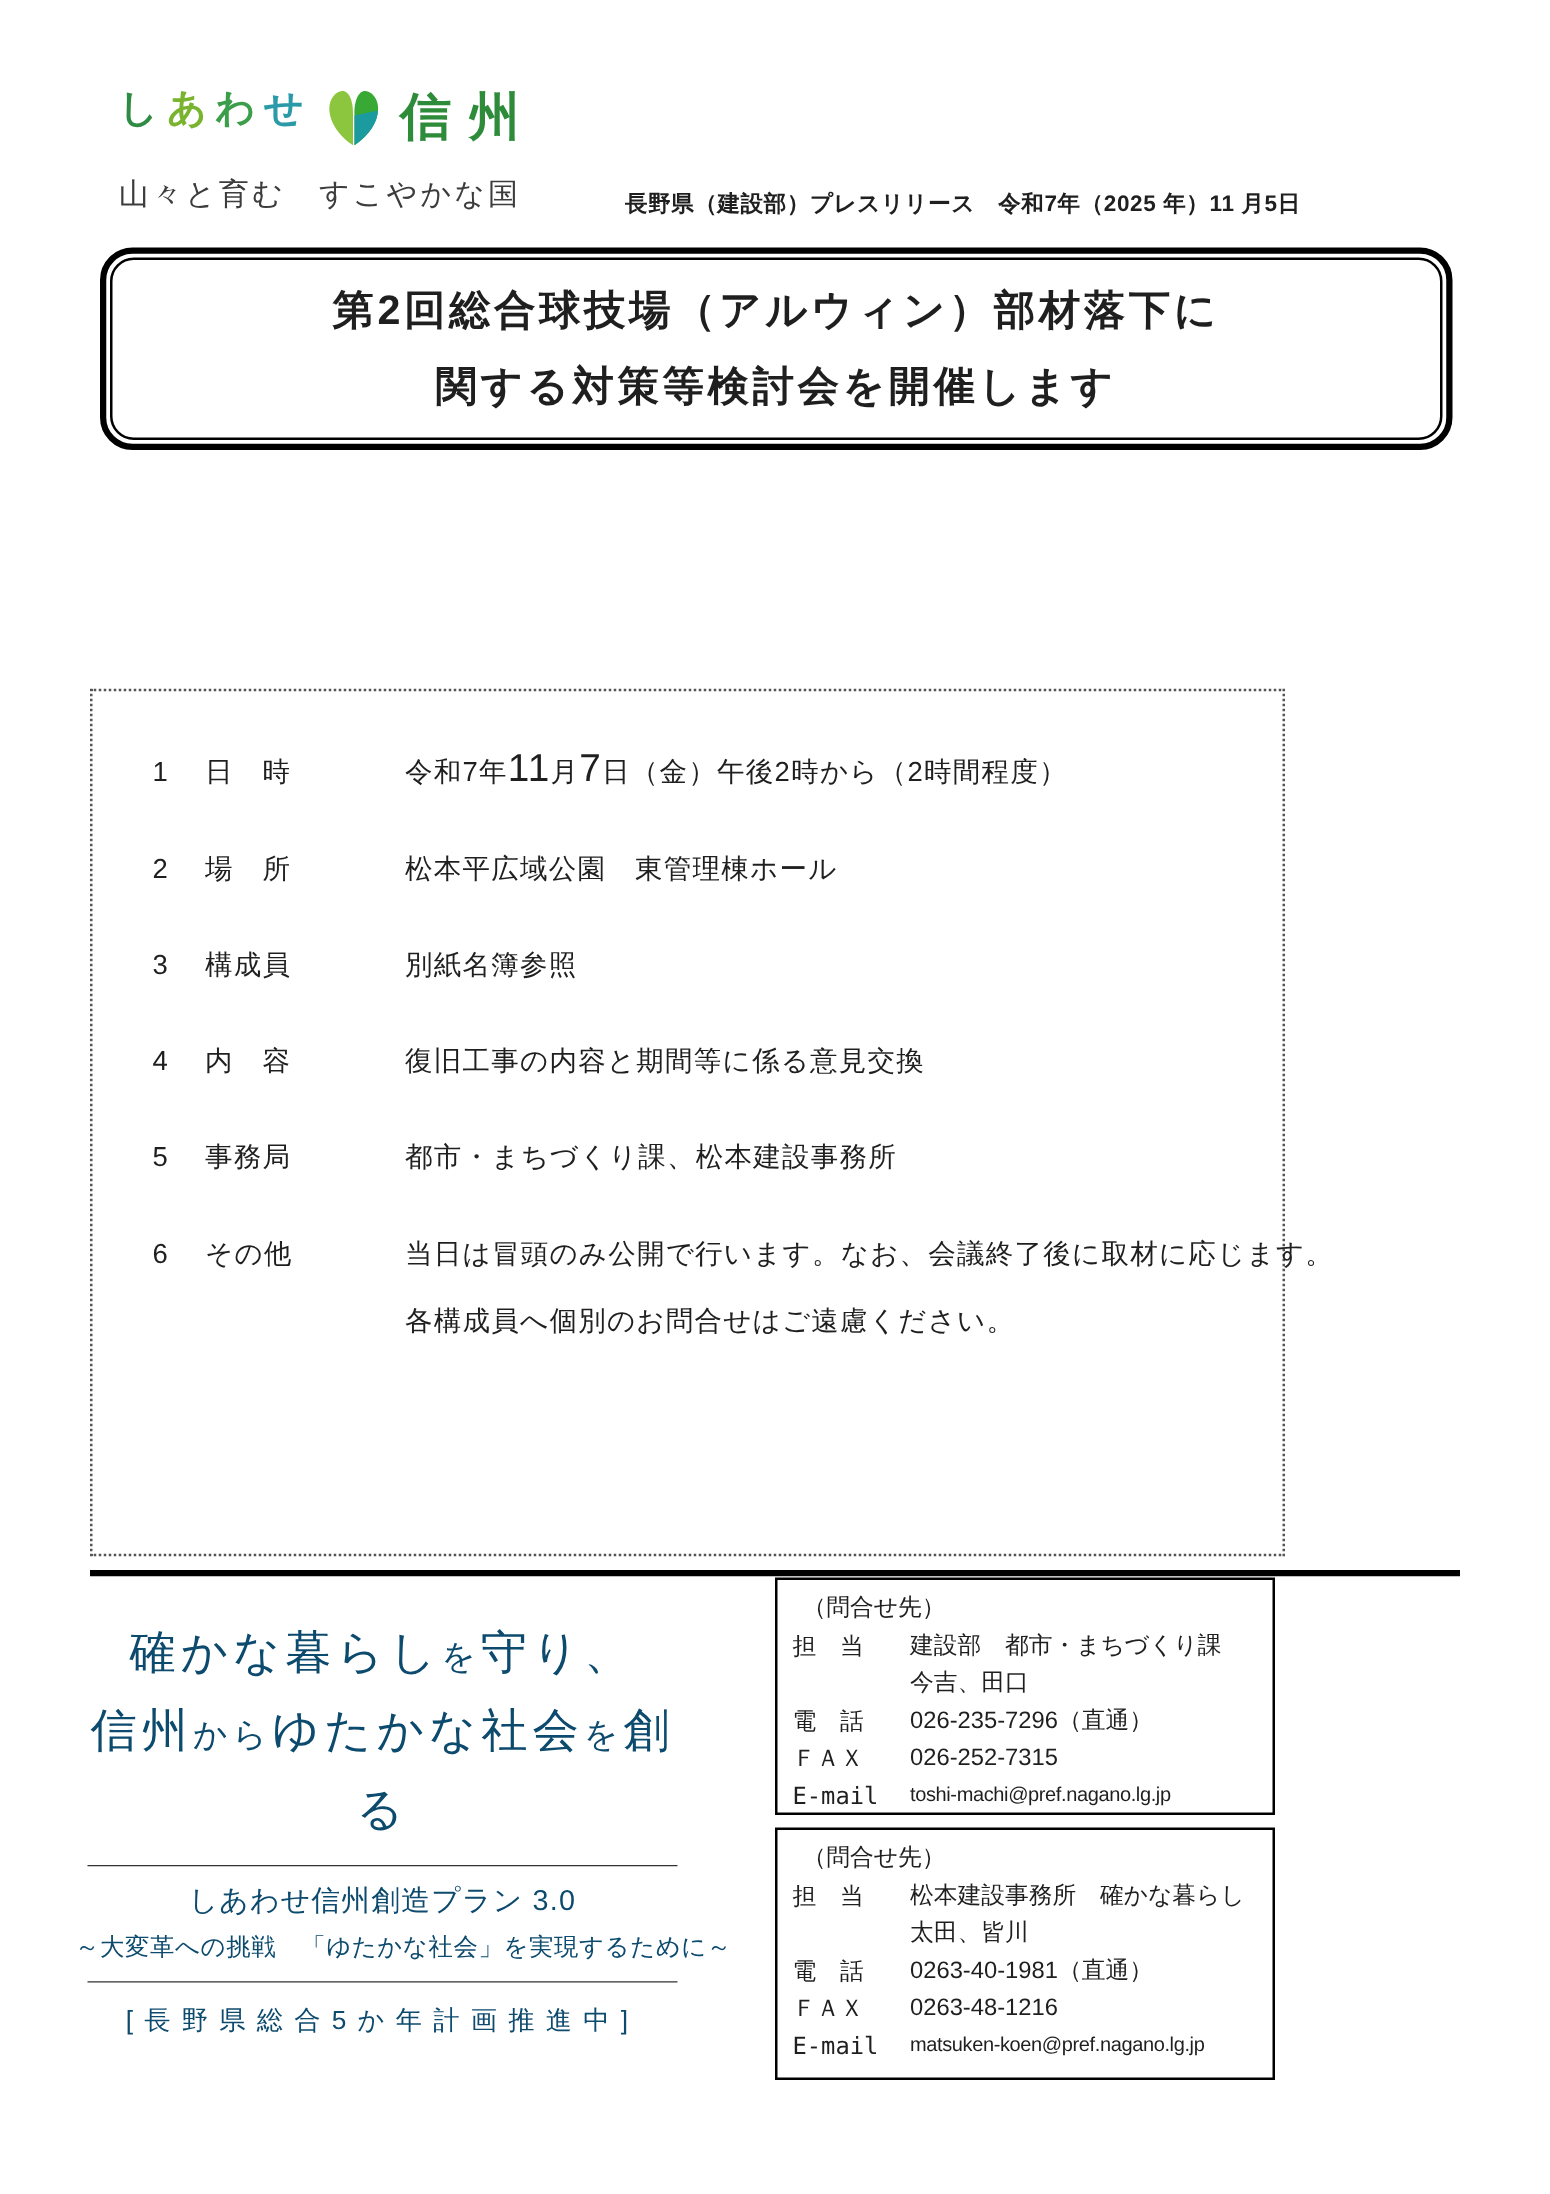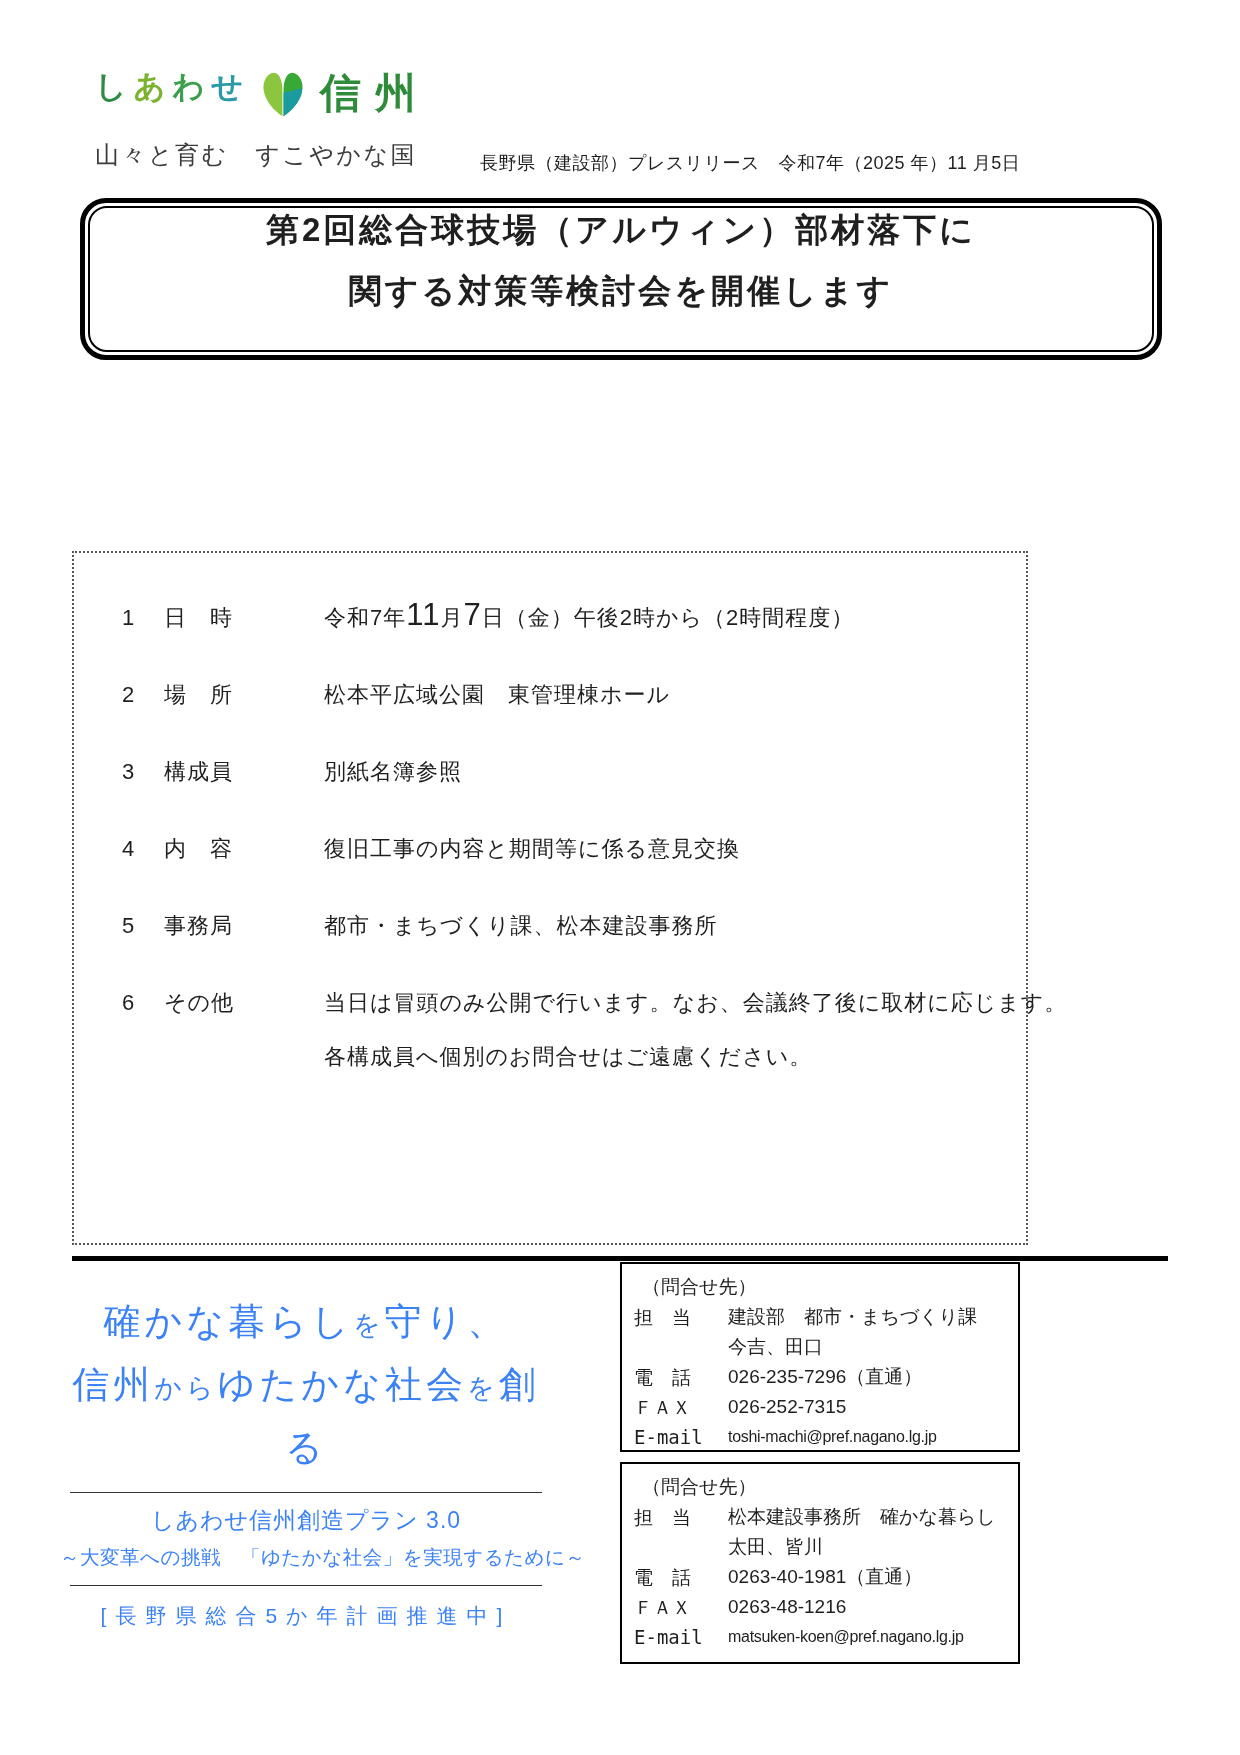--- a/index.html
+++ b/index.html
@@ -8,44 +8,44 @@
     font-family:"Liberation Sans",sans-serif;color:#1f1f1f;overflow:hidden;
   }
   
   .logo{position:absolute;left:95px;top:66px;display:flex;align-items:flex-start;}
   .logo-shiawase span{font-size:31px;font-weight:bold;letter-spacing:7px;}
   .lc1{color:#2e8b43}.lc2{color:#7ab32e}.lc3{color:#3b9e4a}.lc4{color:#2a9aa8}
   .heart{margin:0 8px 0 4px;}
   .logo-shinshu{font-size:41px;font-weight:bold;color:#2e8b3a;letter-spacing:14px;}
   .tagline{position:absolute;left:95px;top:139px;font-size:24px;color:#3c3c3c;letter-spacing:2.5px;}
   
-  .press{position:absolute;left:480px;top:151px;font-size:18px;font-weight:normal;letter-spacing:0.5px;}
+  .press{position:absolute;left:500px;top:151px;font-size:18px;font-weight:bold;letter-spacing:0.5px;}
   
   .title-box{position:absolute;left:80px;top:198px;width:1082px;height:162px;
     border:5px solid #000;border-radius:26px;padding:3px;box-sizing:border-box;}
   .title-inner{border:2px solid #000;border-radius:19px;height:100%;box-sizing:border-box;
-    display:flex;flex-direction:column;justify-content:flex-start;align-items:center;gap:16px;}
+    display:flex;flex-direction:column;justify-content:center;align-items:center;gap:16px;}
   .title-line{font-size:33px;font-weight:bold;letter-spacing:3px;}
   
   .intro{position:absolute;left:72px;top:412px;width:1105px;font-size:23px;line-height:44px;
     text-indent:23px;letter-spacing:0.5px;}
   
   .details-box{position:absolute;left:72px;top:551px;width:956px;height:694px;
     border:2px dotted #555;box-sizing:border-box;padding:44px 0 0 48px;}
   .item{display:flex;font-size:22px;margin-bottom:47px;align-items:baseline;letter-spacing:1px;}
   .item-no{width:42px;flex-shrink:0;}
   .item-label{width:106px;flex-shrink:0;margin-right:54px;}
   .item-content{white-space:nowrap;}
   .big-num{font-size:31px;}
   .item-line2{margin-top:24px;}
   .note{font-size:21.5px;margin-left:-20px;margin-top:14px;white-space:nowrap;letter-spacing:0.5px;}
   
   .rule-thick{position:absolute;left:72px;top:1256px;width:1096px;height:5px;background:#000;}
   
-  .footer-left{position:absolute;left:60px;top:1292px;width:492px;text-align:center;color:#3b82f6;}
+  .footer-left{position:absolute;left:60px;top:1292px;width:492px;text-align:center;color:#0c4a6e;}
   .slogan-line{font-size:37px;letter-spacing:4px;line-height:60px;}
   .slogan-small{font-size:27px;}
   .fl-rule{border:none;border-top:1.5px solid #333;margin:14px 10px 12px;}
   .plan{font-size:23px;letter-spacing:1px;}
   .challenge{font-size:19.5px;margin-top:8px;letter-spacing:0.5px;white-space:nowrap;}
   .promo{font-size:21px;letter-spacing:9px;margin-top:16px;white-space:nowrap;}
   
   .contact-box{position:absolute;left:620px;width:400px;border:2px solid #000;box-sizing:border-box;
     padding:8px 12px 8px 12px;font-size:19px;line-height:30px;}
   .contact-box.first{top:1262px;height:190px;}

